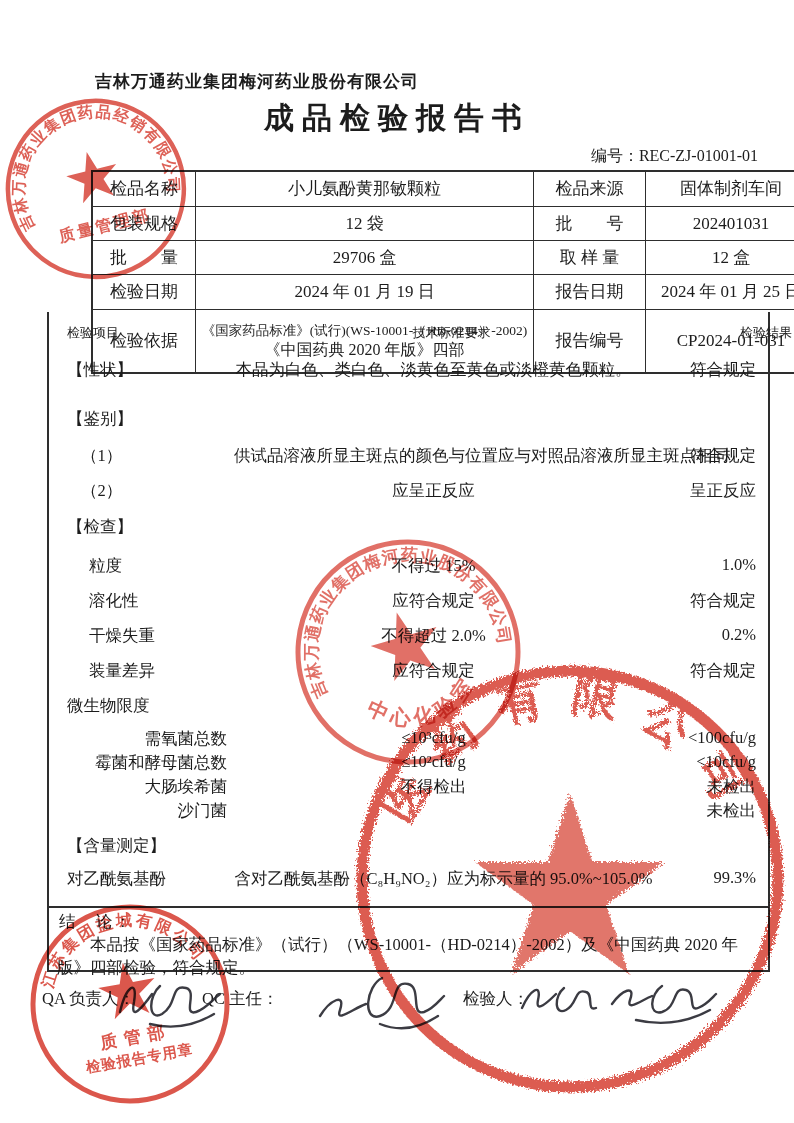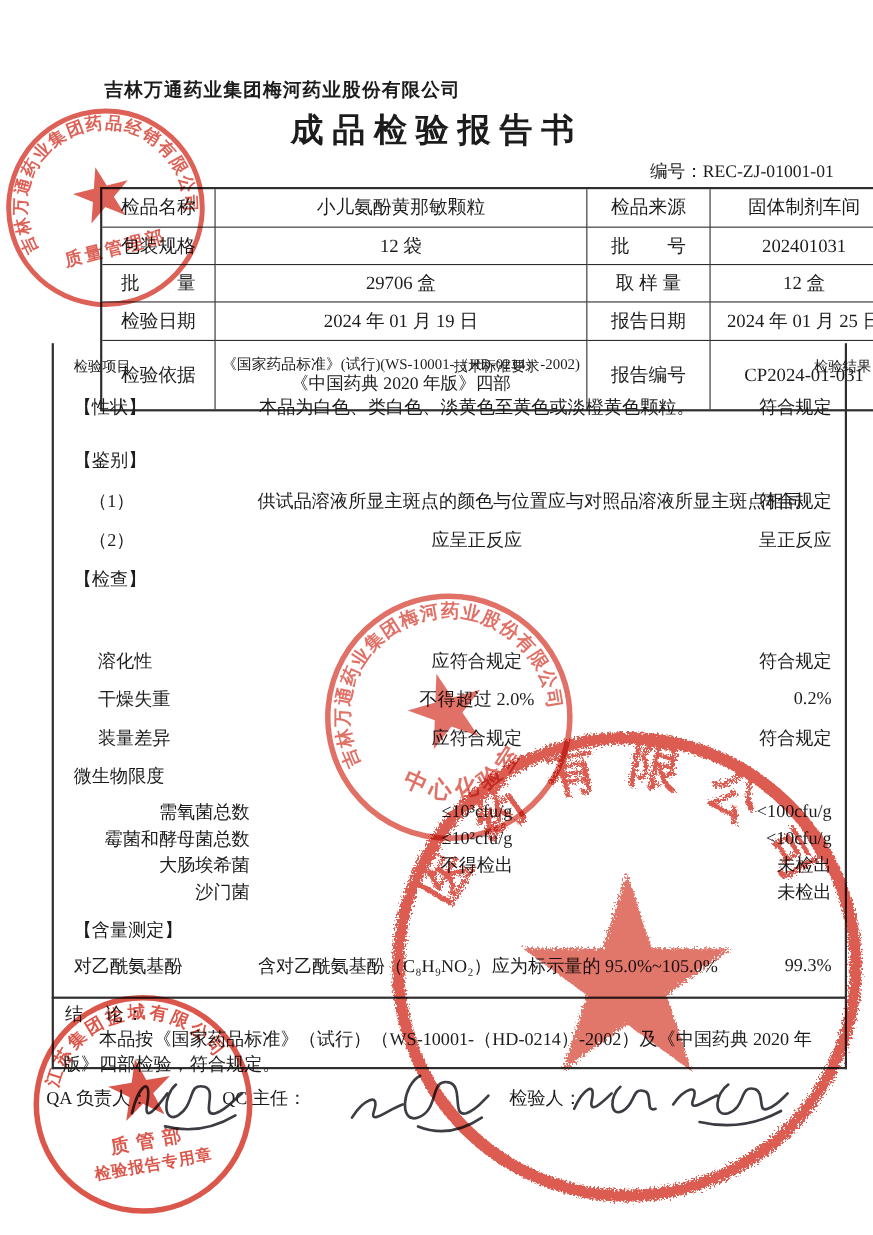--- a/index.html
+++ b/index.html
@@ -99,20 +99,25 @@
       <span class="cs">供试品溶液所显主斑点的颜色与位置应与对照品溶液所显主斑点相同</span>
       <span class="cr">符合规定</span>
     </div>
     <div class="rrow" style="top:168px">
       <span class="ci ind1">（2）</span>
       <span class="cs">应呈正反应</span>
       <span class="cr">呈正反应</span>
     </div>
     <div class="rrow" style="top:204px">
       <span class="ci">【检查】</span>
+    </div>
+    <div class="rrow" style="top:243px">
+      <span class="ci ind2">粒度</span>
+      <span class="cs">不得过 15%</span>
+      <span class="cr">1.0%</span>
     </div>
     <div class="rrow" style="top:278px">
       <span class="ci ind2">溶化性</span>
       <span class="cs">应符合规定</span>
       <span class="cr">符合规定</span>
     </div>
     <div class="rrow" style="top:313px">
       <span class="ci ind2">干燥失重</span>
       <span class="cs">不得超过 2.0%</span>
       <span class="cr">0.2%</span>

